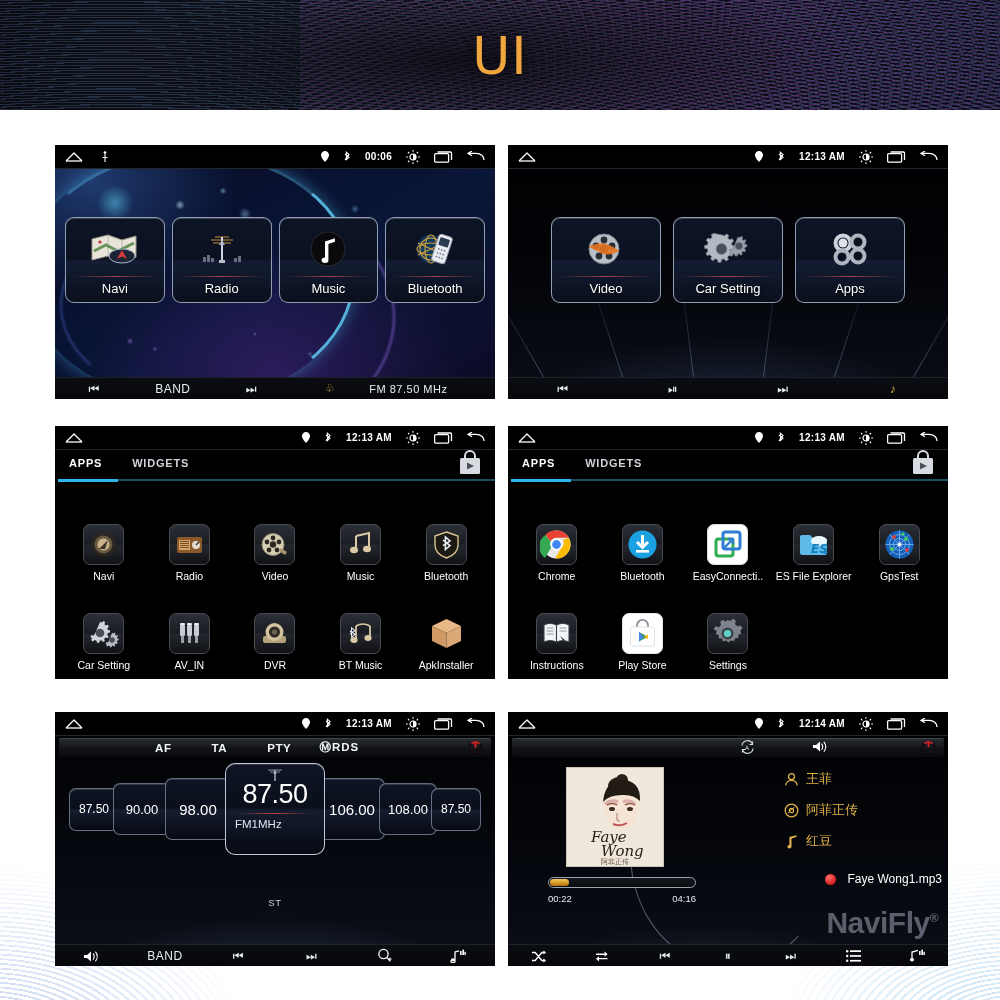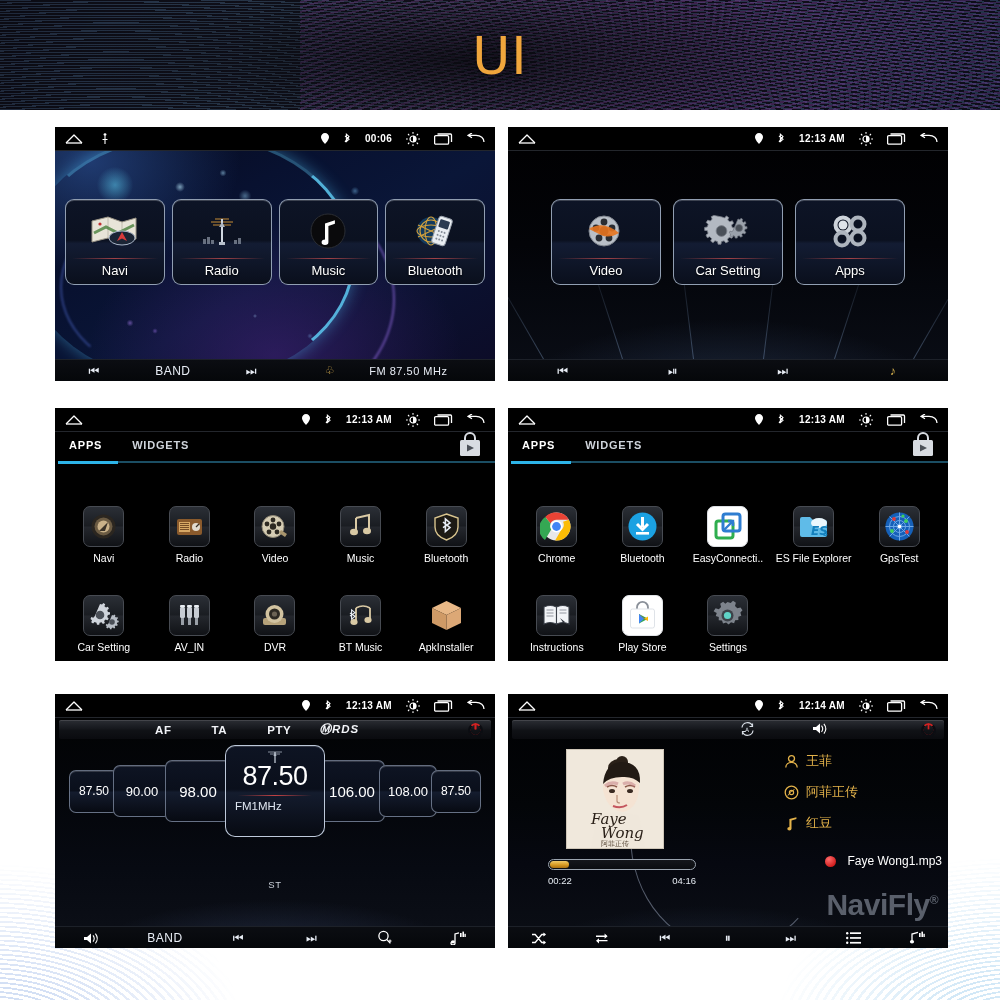--- a/index.html
+++ b/index.html
@@ -70,20 +70,21 @@
         rgba(120,185,230,0.60) 5px, rgba(120,185,230,0.60) 8px);
     -webkit-mask-image: radial-gradient(ellipse 100% 100% at 95% 100%, #000 25%, transparent 80%);
             mask-image: radial-gradient(ellipse 100% 100% at 95% 100%, #000 25%, transparent 80%);
   }
 
   
   .screen {
     position: absolute; overflow: hidden;
     background: #701a75; color: #fff;
     font-size: 11px;
+    margin-top: 18px;
   }
   .s-left  { left: 55px;  width: 440px; }
   .s-right { left: 508px; width: 440px; }
   .row1 { top: 127px; height: 254px; }
   .row2 { top: 408px; height: 253px; }
   .row3 { top: 694px; height: 254px; }
 
   
   .statusbar {
     position: absolute; left: 0; right: 0; top: 0; height: 24px;
@@ -962,21 +963,21 @@
             <path d="M5 0L1 2.4 5 4.8" fill="none" stroke="#fff" stroke-width="1.3"></path>
           </svg>
         </span>
     </div>
   </div>
 
   <div class="radio-topbar">
     <span class="rt" style="margin-left:96px">AF</span>
     <span class="rt" style="margin-left:40px">TA</span>
     <span class="rt" style="margin-left:40px">PTY</span>
-    <span class="rt" style="margin-left:28px; font-style:italic; letter-spacing:1px">Ⓜ<span>RDS</span></span>
+    <span class="rt" style="margin-left:28px; letter-spacing:1px">Ⓜ<span>RDS</span></span>
     <span class="power-btn">
       <svg class="gi" width="15" height="15" viewBox="0 0 15 15">
           <circle cx="7.5" cy="8" r="5.8" fill="none" stroke="#d32222" stroke-width="1.7"></circle>
           <path d="M7.5 1.4v6" stroke="#d32222" stroke-width="1.7"></path>
           <path d="M3.4 3.6 A6 6 0 007.5 14 A6 6 0 0011.6 3.6" fill="none" stroke="#0b0d12" stroke-width="2.6"></path>
           <path d="M7.5 1.4v6" stroke="#d32222" stroke-width="1.7"></path>
         </svg>
     </span>
   </div>
 

